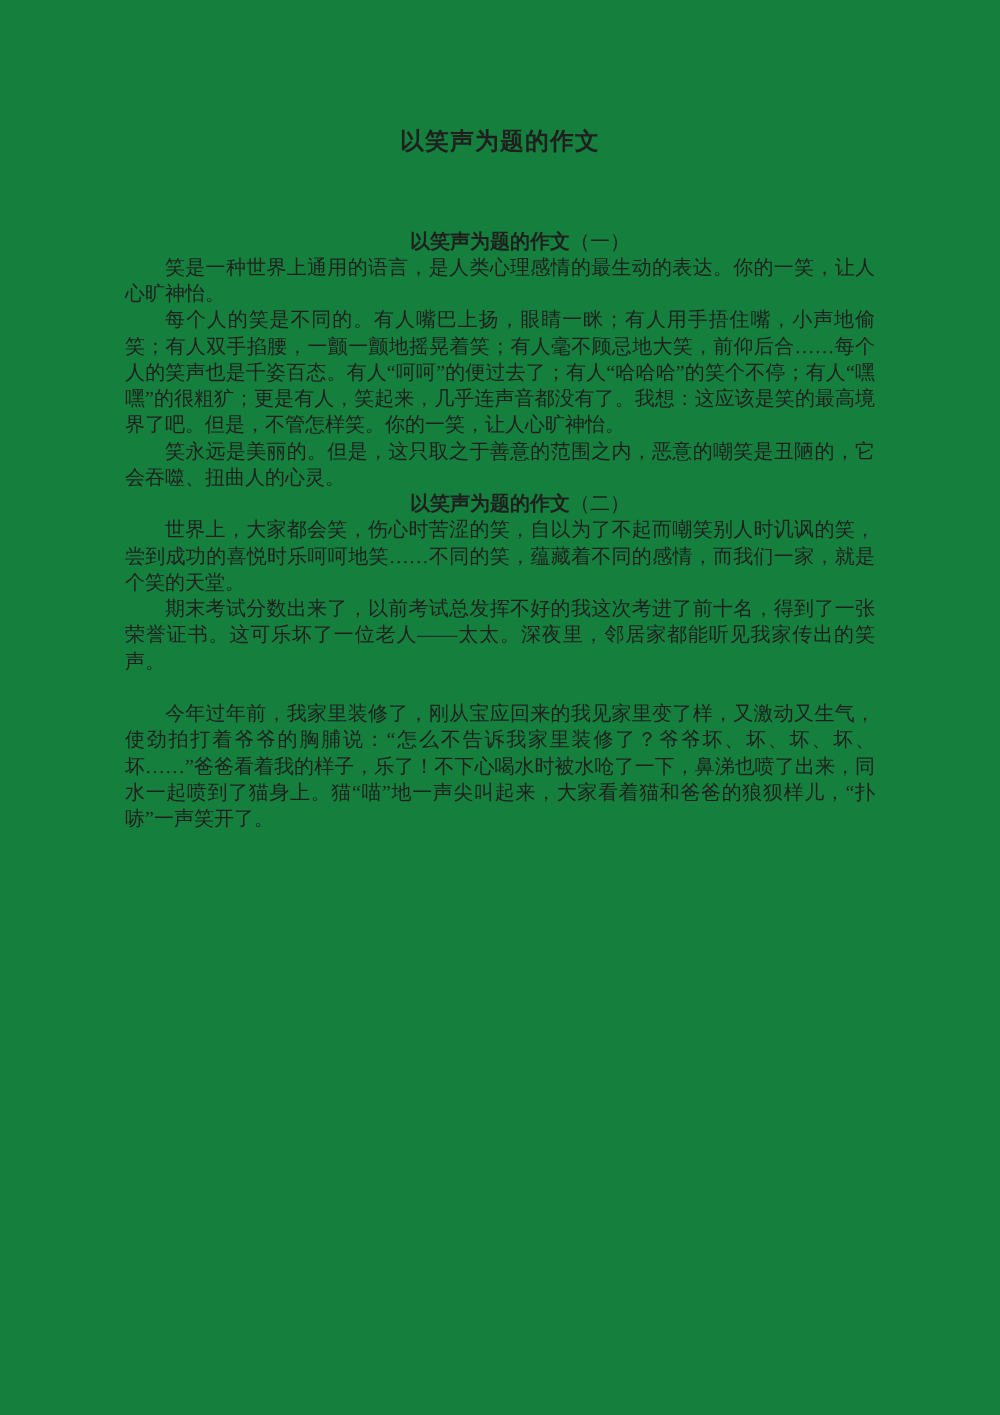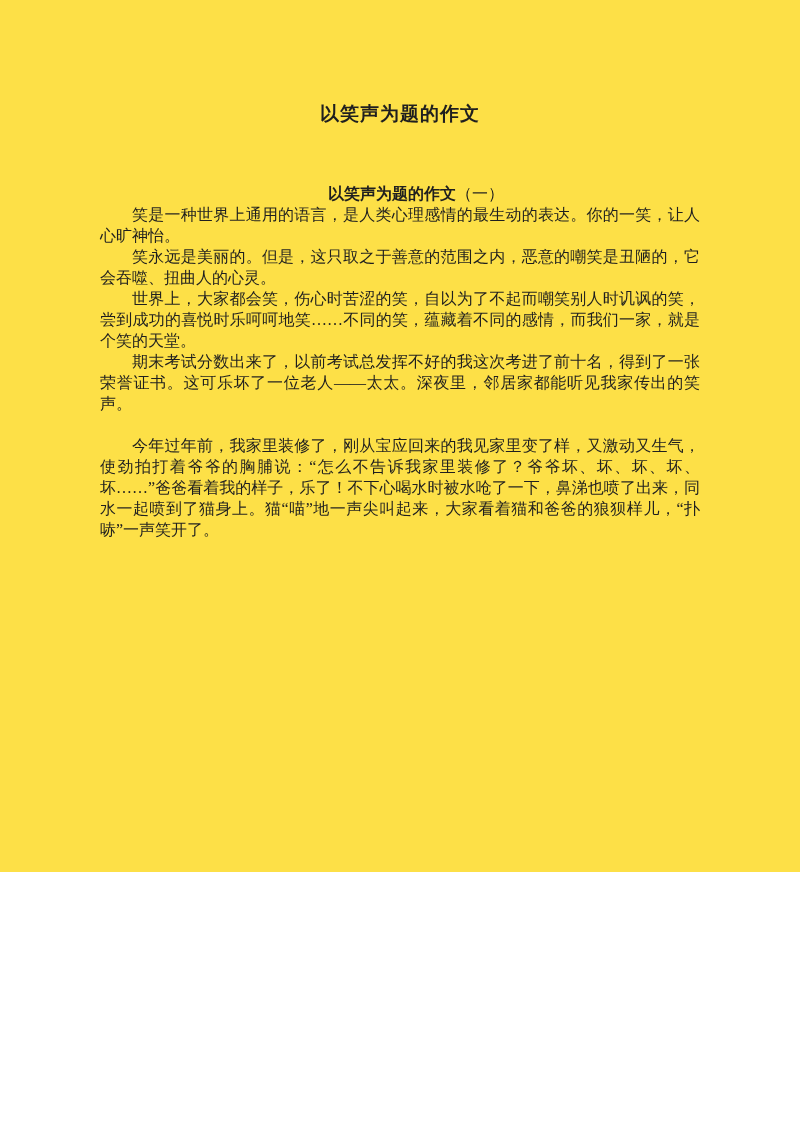--- a/index.html
+++ b/index.html
@@ -2,23 +2,23 @@
 <html lang="zh"><head>
 <meta charset="utf-8">
 <style>
   html, body {
     margin: 0;
     padding: 0;
     background: #ffffff;
   }
   .page {
     width: 800px;
-    height: 872px;
+    height: 1132px;
     margin: 0 auto;
-    background: #fde047;
+    background: #15803d;
     position: relative;
     overflow: hidden;
     color: #1f1f1f;
   }
   .doc-title {
     margin: 0;
     padding-top: 102px;
     text-align: center;
     font-family: "Liberation Sans", "DejaVu Sans", sans-serif;
     font-weight: bold;
@@ -57,19 +57,21 @@
   }
 </style>
 </head>
 <body>
 
 <div class="page">
   <h1 class="doc-title">以笑声为题的作文</h1>
   <div class="doc-body">
       <h2 class="sec-heading"><span class="h-main">以笑声为题的作文</span><span class="h-suffix">（一）</span></h2>
       <p class="para">笑是一种世界上通用的语言，是人类心理感情的最生动的表达。你的一笑，让人心旷神怡。</p>
+      <p class="para">每个人的笑是不同的。有人嘴巴上扬，眼睛一眯；有人用手捂住嘴，小声地偷笑；有人双手掐腰，一颤一颤地摇晃着笑；有人毫不顾忌地大笑，前仰后合……每个人的笑声也是千姿百态。有人“呵呵”的便过去了；有人“哈哈哈”的笑个不停；有人“嘿嘿”的很粗犷；更是有人，笑起来，几乎连声音都没有了。我想：这应该是笑的最高境界了吧。但是，不管怎样笑。你的一笑，让人心旷神怡。</p>
       <p class="para">笑永远是美丽的。但是，这只取之于善意的范围之内，恶意的嘲笑是丑陋的，它会吞噬、扭曲人的心灵。</p>
+      <h2 class="sec-heading"><span class="h-main">以笑声为题的作文</span><span class="h-suffix">（二）</span></h2>
       <p class="para">世界上，大家都会笑，伤心时苦涩的笑，自以为了不起而嘲笑别人时讥讽的笑，尝到成功的喜悦时乐呵呵地笑……不同的笑，蕴藏着不同的感情，而我们一家，就是个笑的天堂。</p>
       <p class="para">期末考试分数出来了，以前考试总发挥不好的我这次考进了前十名，得到了一张荣誉证书。这可乐坏了一位老人――太太。深夜里，邻居家都能听见我家传出的笑声。</p>
       <p class="para blank"></p>
       <p class="para">今年过年前，我家里装修了，刚从宝应回来的我见家里变了样，又激动又生气，使劲拍打着爷爷的胸脯说：“怎么不告诉我家里装修了？爷爷坏、坏、坏、坏、坏……”爸爸看着我的样子，乐了！不下心喝水时被水呛了一下，鼻涕也喷了出来，同水一起喷到了猫身上。猫“喵”地一声尖叫起来，大家看着猫和爸爸的狼狈样儿，“扑哧”一声笑开了。</p>
     </div>
 </div>
 
 </body></html>

